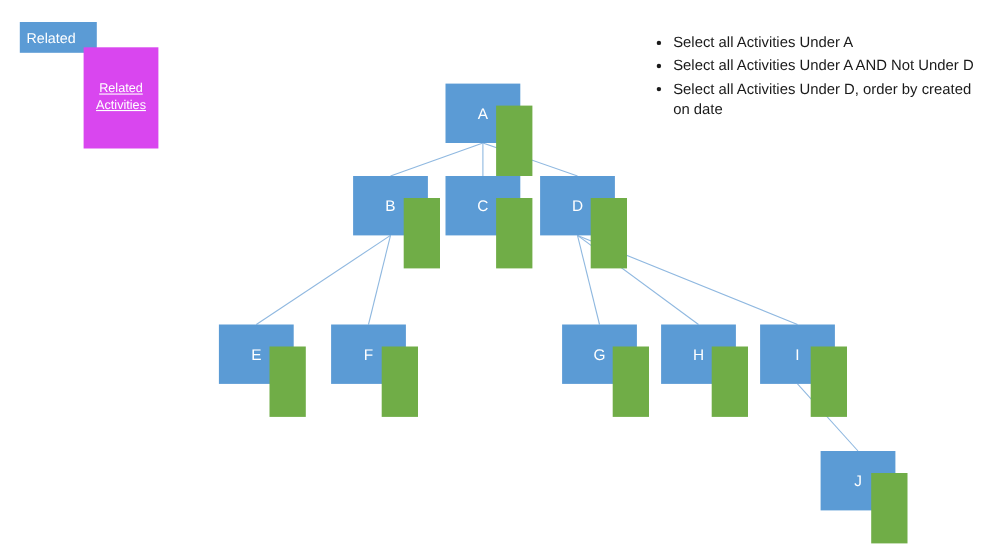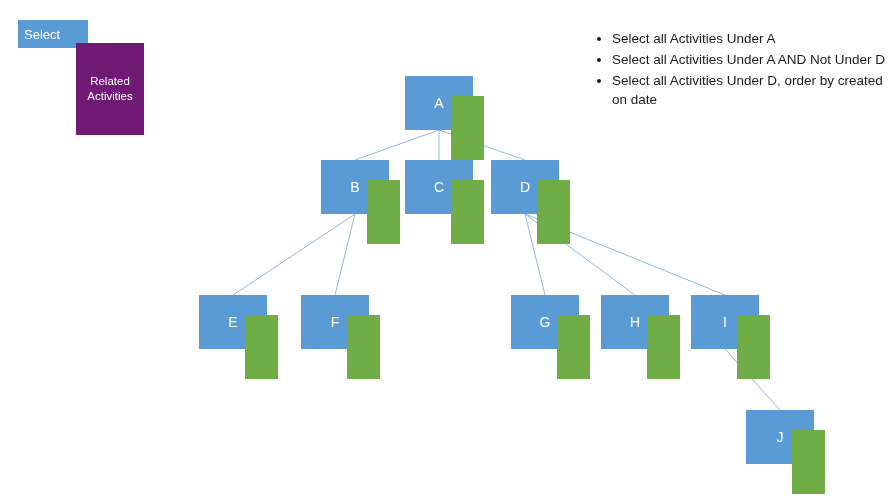--- a/index.html
+++ b/index.html
@@ -12,24 +12,25 @@
   }
   
   .legend-account{
     position:absolute;left:18px;top:20px;width:70px;height:28px;
     background:#5B9BD5;color:#ffffff;font-size:13px;
     display:flex;align-items:center;padding-left:6px;box-sizing:border-box;
     z-index:1;
   }
   .legend-related{
     position:absolute;left:76px;top:43px;width:68px;height:92px;
-    background:#701a75;color:#ffffff;font-size:11.5px;line-height:1.3;
+    background:#d946ef;color:#ffffff;font-size:11.5px;line-height:1.3;
     display:flex;align-items:center;justify-content:center;text-align:center;
     padding:4px;box-sizing:border-box;
     z-index:2;
+    text-decoration:underline;
   }
   
   .bullets{
     position:absolute;left:588px;top:30px;width:288px;
     margin:0;padding:0 0 0 24px;
     font-size:13.5px;line-height:1.4;color:#1a1a1a;
   }
   .bullets li{margin:0 0 2px 0;padding:0;}
   
   .node{position:absolute;width:68px;height:54px;z-index:3;}
@@ -59,21 +60,21 @@
       <line x1="439" y1="130" x2="525" y2="160" class="edge"></line>
       <line x1="355" y1="214" x2="233" y2="295" class="edge"></line>
       <line x1="355" y1="214" x2="335" y2="295" class="edge"></line>
       <line x1="525" y1="214" x2="545" y2="295" class="edge"></line>
       <line x1="525" y1="214" x2="635" y2="295" class="edge"></line>
       <line x1="525" y1="214" x2="725" y2="295" class="edge"></line>
       <line x1="725" y1="349" x2="780" y2="410" class="edge"></line>
     </svg>
 
   <div class="legend-account">
-    <span>Select</span>
+    <span>Related</span>
   </div>
   <div class="legend-related">
     <span>Related Activities</span>
   </div>
 
   <ul class="bullets">
     <li>Select all Activities Under A</li>
     <li>Select all Activities Under A AND Not Under D</li>
     <li>Select all Activities Under D, order by created on date</li>
   </ul>

